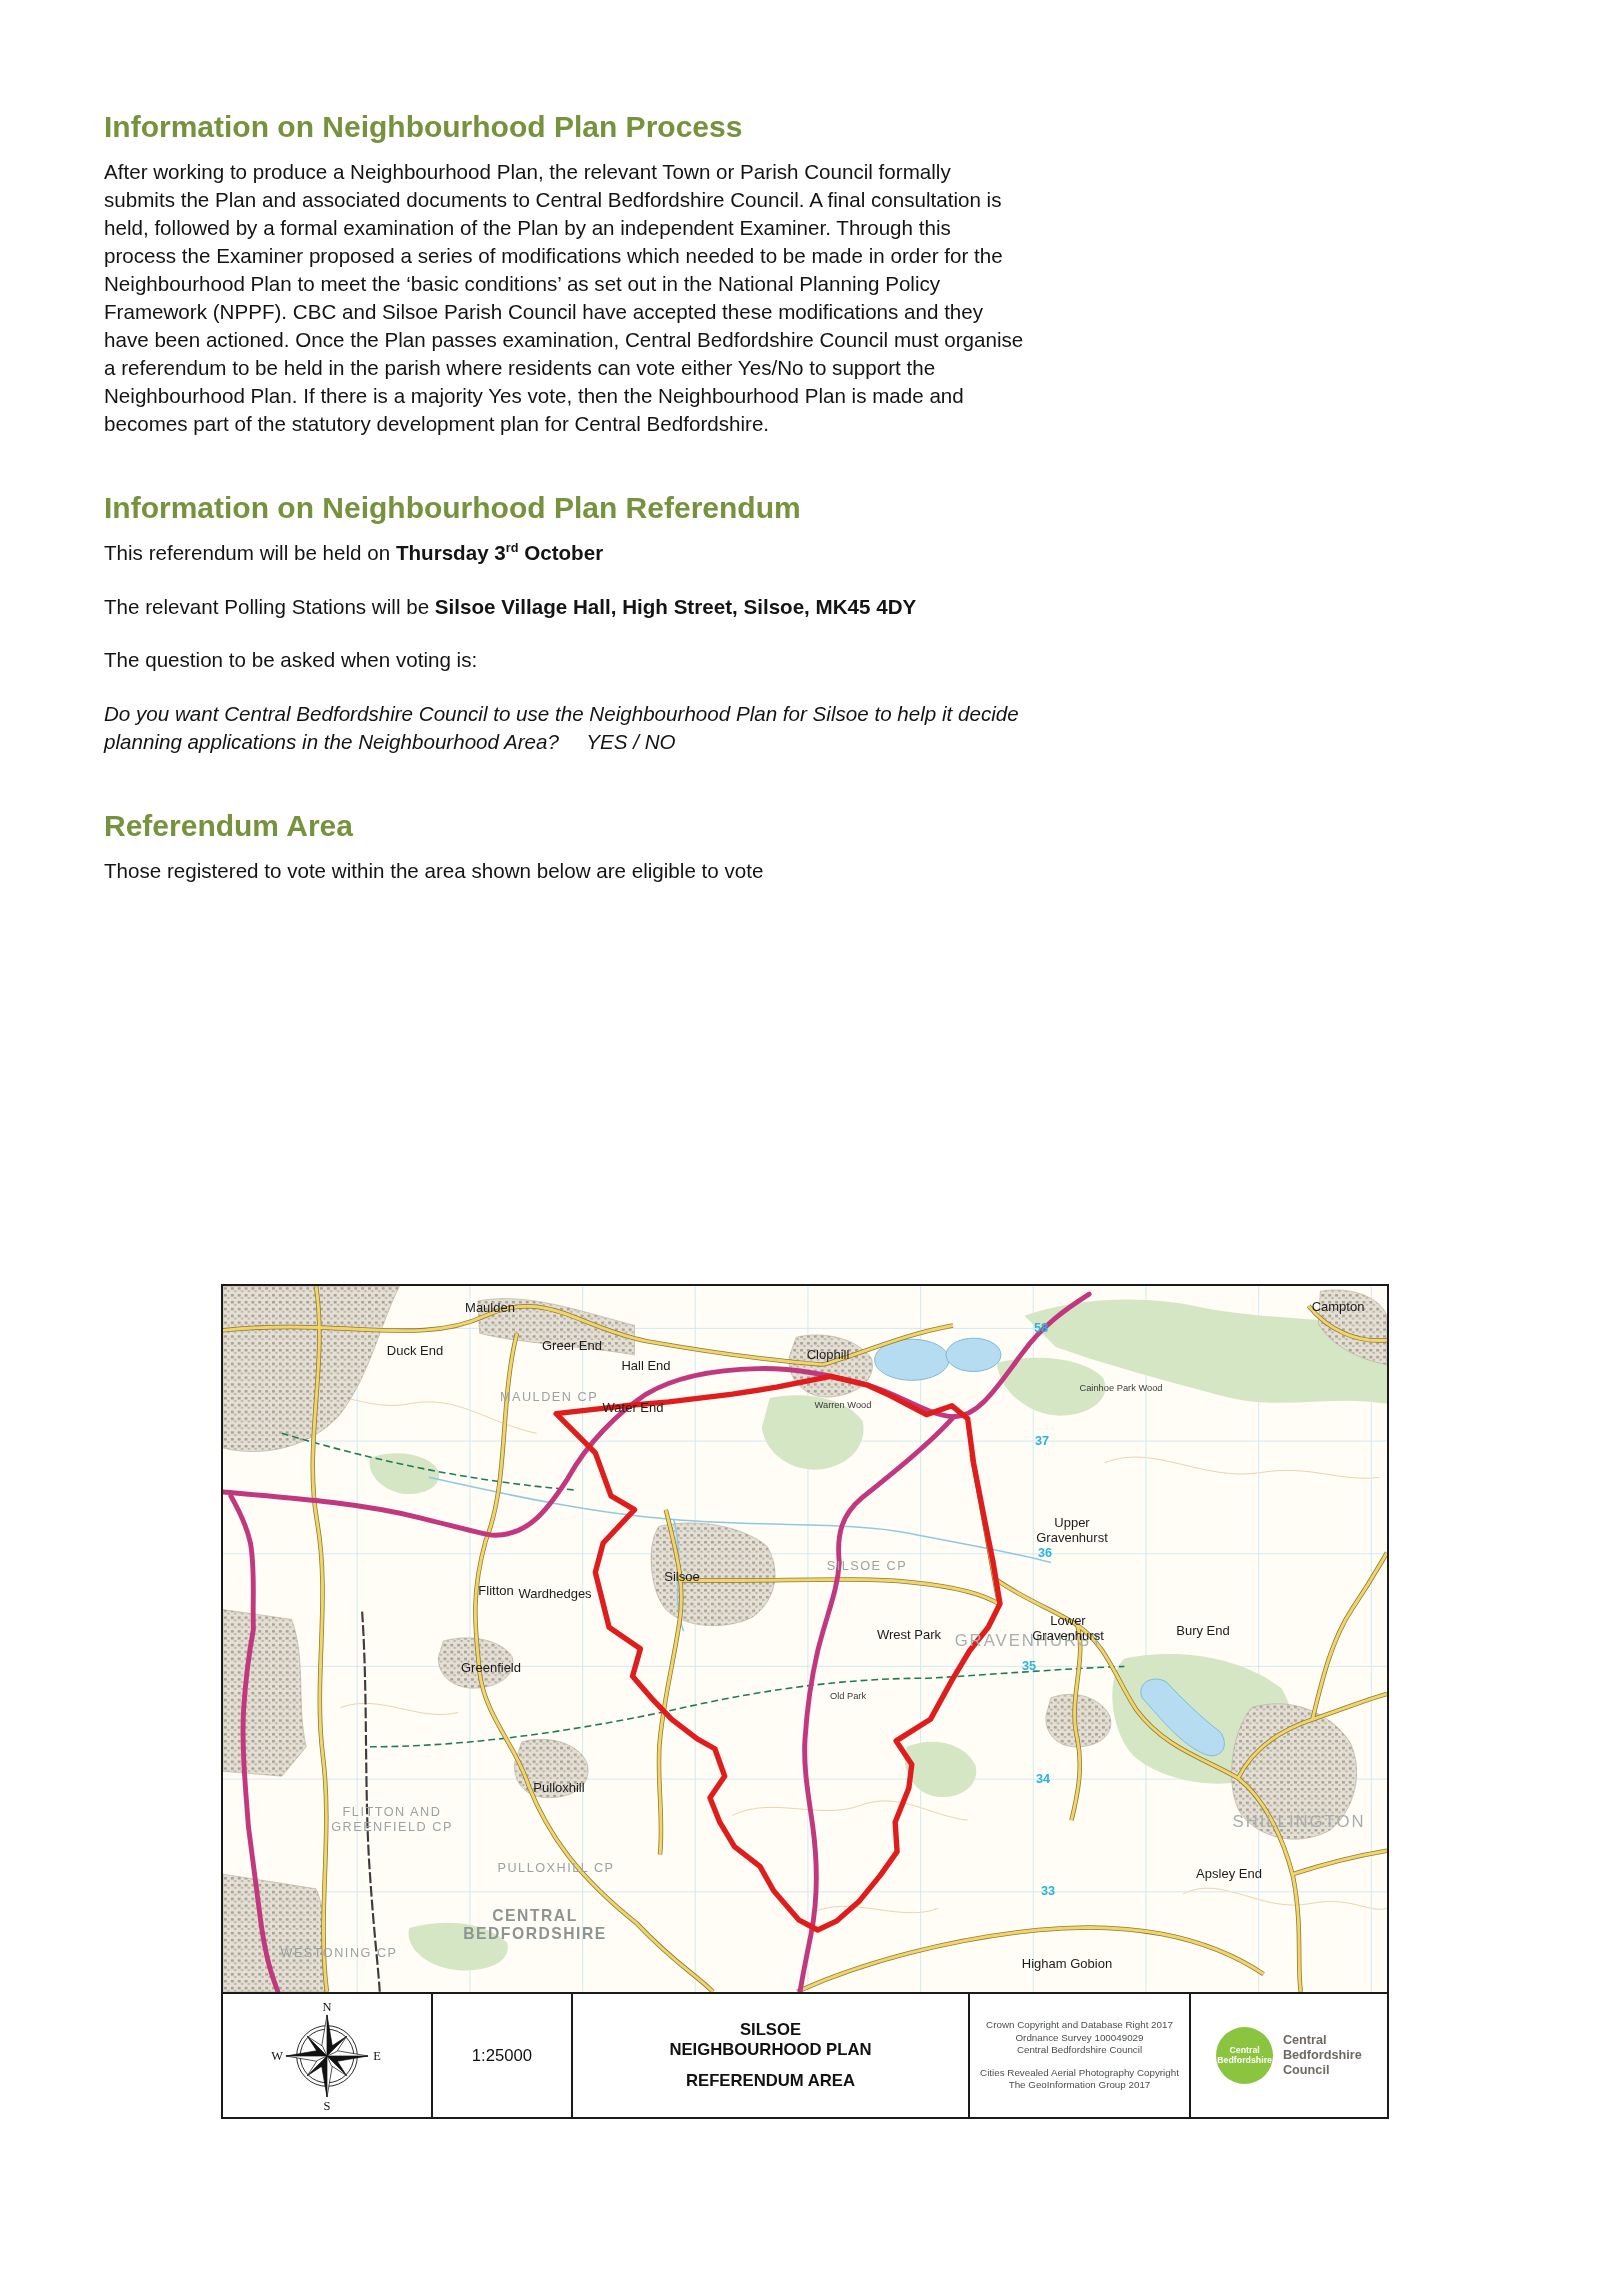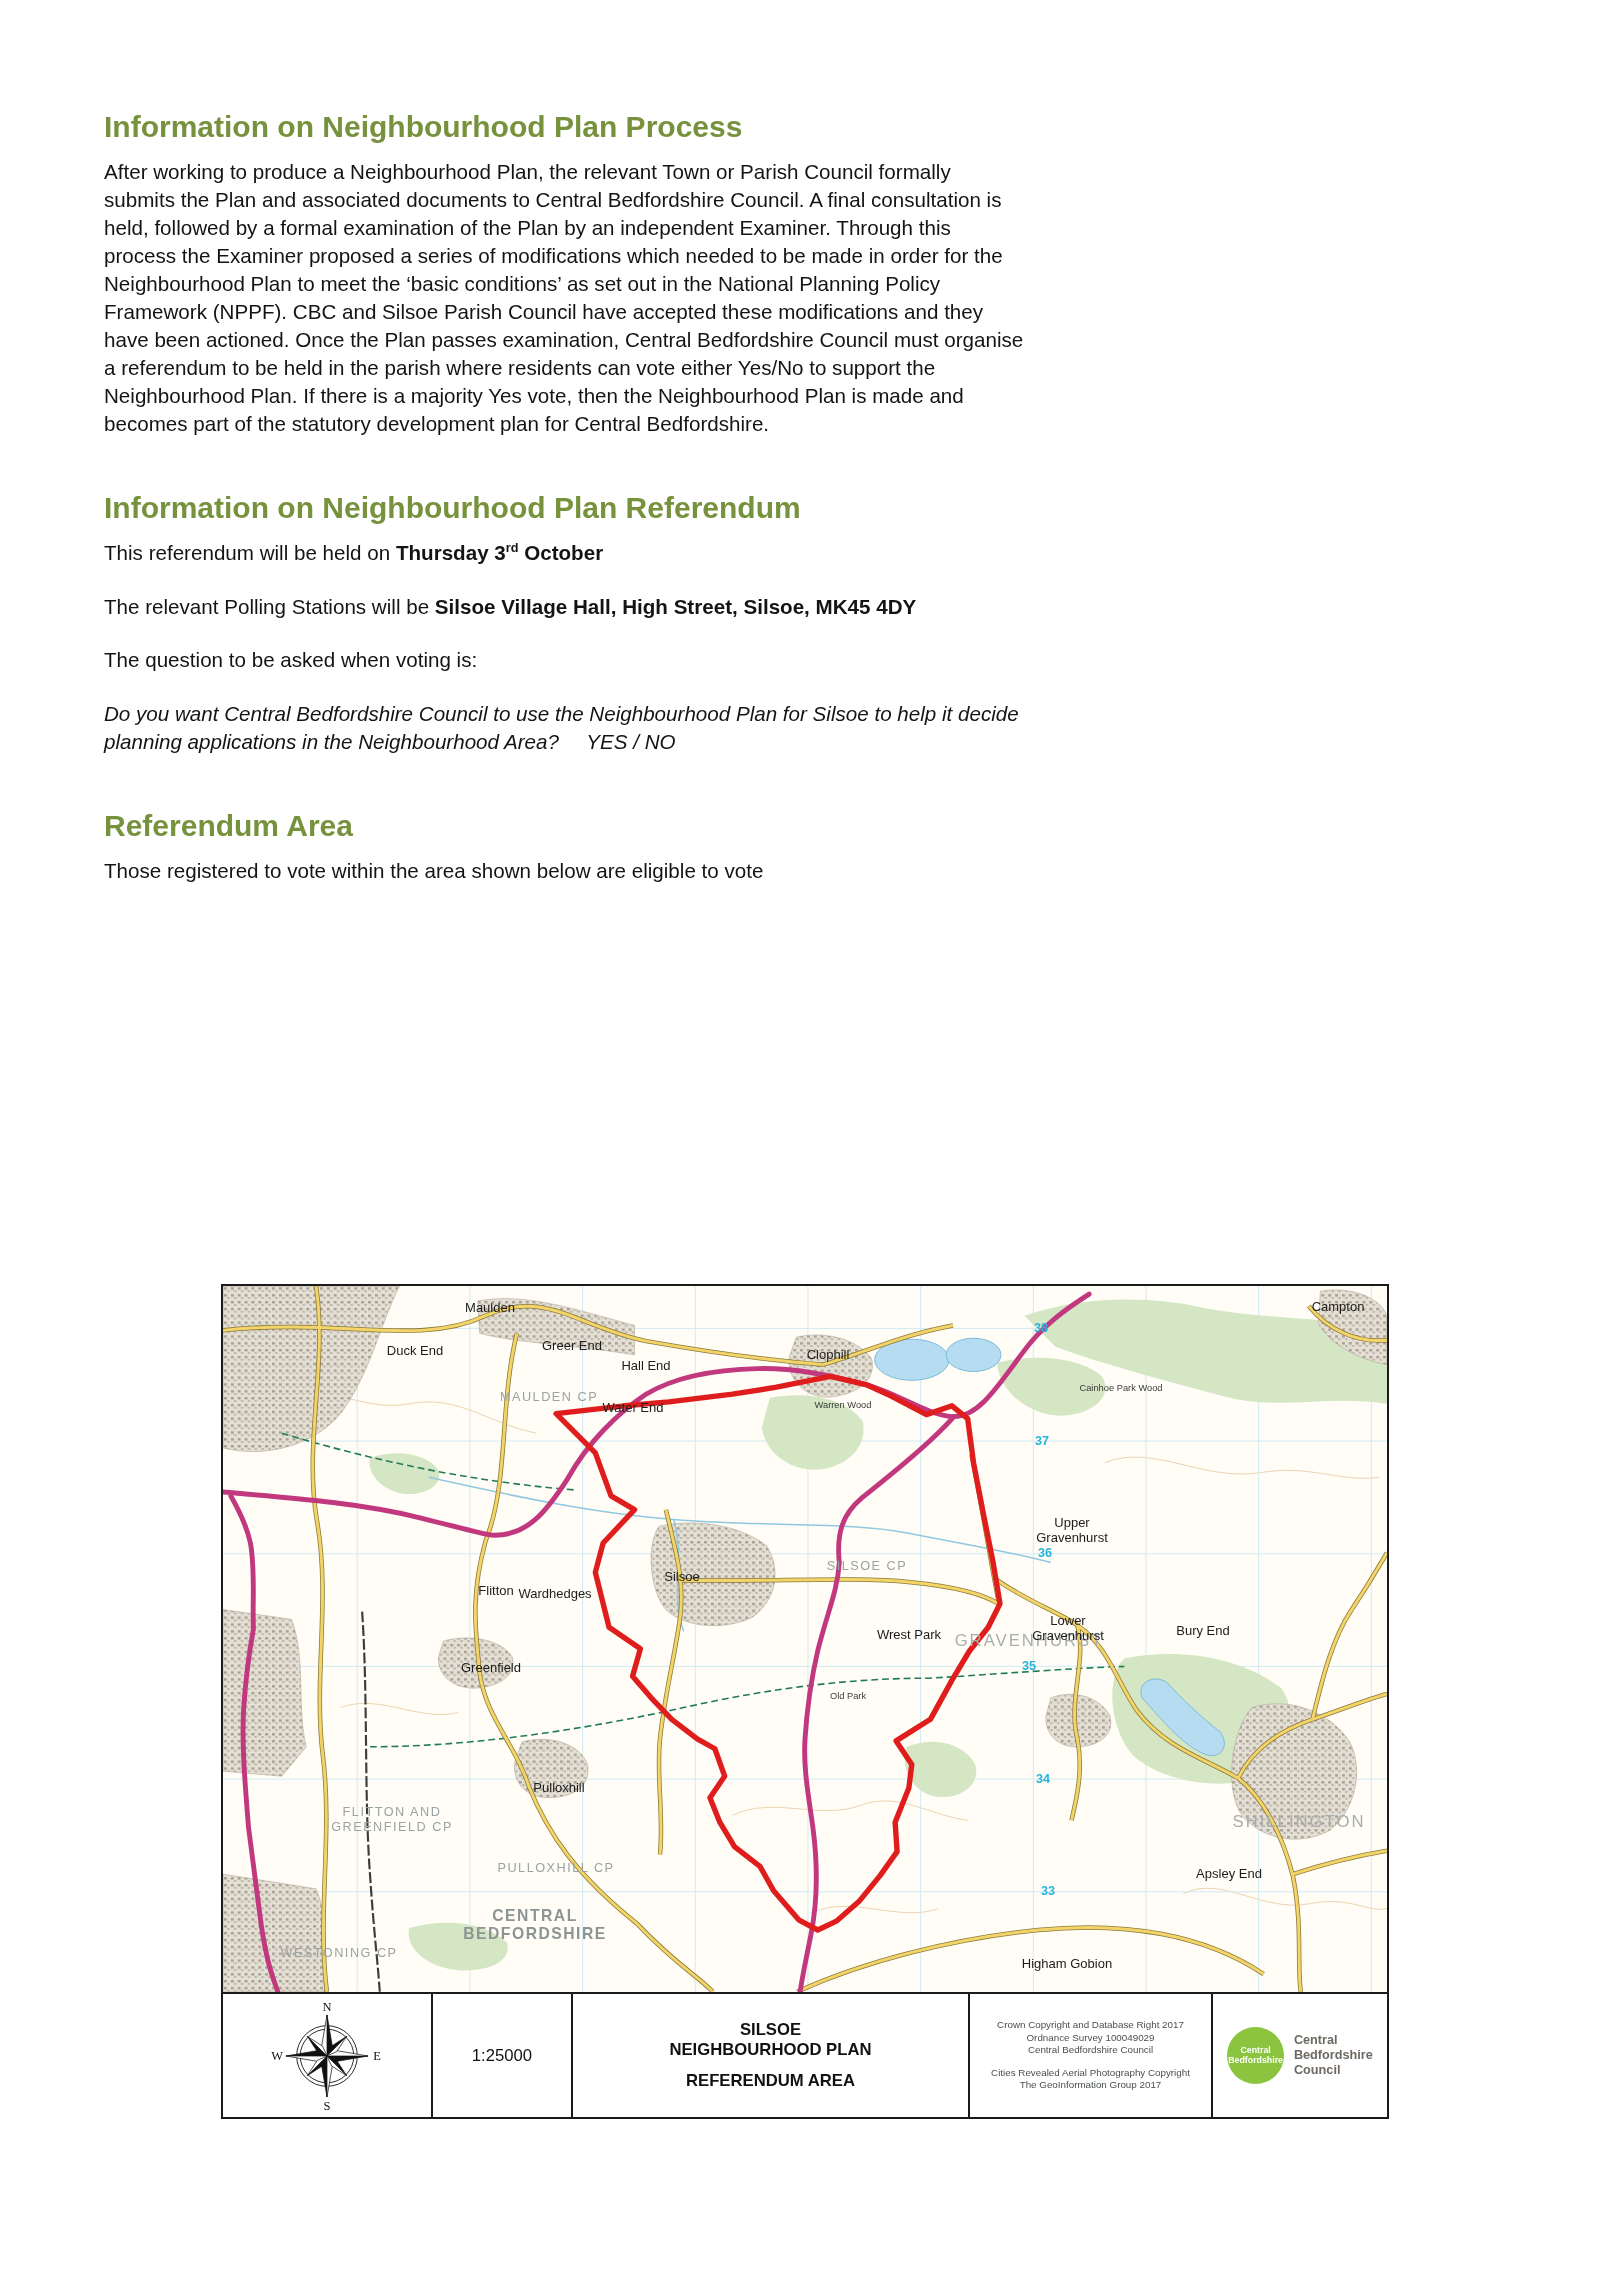--- a/index.html
+++ b/index.html
@@ -33,21 +33,21 @@
   
   .legend{display:flex;height:123px;border-top:2px solid #1a1a1a;background:#fff;}
   .cell{box-sizing:border-box;border-right:2px solid #1a1a1a;display:flex;flex-direction:column;
         align-items:center;justify-content:center;}
   .cell:last-child{border-right:none;}
   .c-compass{width:210px;}
   .c-scale{width:140px;font-size:16.7px;color:#111;}
   .c-title{width:397px;text-align:center;font-weight:bold;color:#111;}
   .c-title .t1,.c-title .t2{font-size:16.7px;line-height:20.6px;}
   .c-title .t3{font-size:16.7px;line-height:20.6px;margin-top:9.8px;}
-  .c-copy{width:243px;font-size:9.8px;line-height:12.7px;color:#4a4f52;text-align:left;}
+  .c-copy{width:221px;font-size:9.8px;line-height:12.7px;color:#4a4f52;text-align:left;}
   .c-copy .gap{margin-top:9.8px;}
   .c-logo{flex:1;flex-direction:row;gap:9.8px;}
   .logo-circle{width:57px;height:57px;border-radius:50%;background:#8bc53f;display:flex;
                flex-direction:column;align-items:center;justify-content:center;color:#fff;
                font-weight:bold;font-size:8.8px;line-height:9.8px;text-align:center;}
   .logo-text{color:#6e6962;font-weight:bold;font-size:12.7px;line-height:14.7px;}
 </style>
 </head>
 <body>
 
@@ -224,21 +224,21 @@
           <span class="ml vil" style="left: 845px; top: 343px;">Lower
 Gravenhurst</span>
           <span class="ml vil" style="left: 686px; top: 349px;">Wrest Park</span>
           <span class="ml vil" style="left: 844px; top: 642px; margin-top: 36px;">Higham Gobion</span>
           <span class="ml vil" style="left: 980px; top: 345px;">Bury End</span>
           <span class="ml vil" style="left: 1115px; top: 20.6px;">Campton</span>
           <span class="ml vil" style="left: 1006px; top: 588px;">Apsley End</span>
           <span class="ml sm" style="left: 898px; top: 102px;">Cainhoe Park Wood</span>
           <span class="ml sm" style="left: 620px; top: 119px;">Warren Wood</span>
           <span class="ml sm" style="left: 625px; top: 410px;">Old Park</span>
-          <span class="ml grid" style="left: 818px; top: 42px;">38</span>
+          <span class="ml grid" style="left: 818px; top: 42px;">58</span>
           <span class="ml grid" style="left: 819px; top: 155px;">37</span>
           <span class="ml grid" style="left: 822px; top: 267px;">36</span>
           <span class="ml grid" style="left: 806px; top: 380px;">35</span>
           <span class="ml grid" style="left: 820px; top: 493px;">34</span>
           <span class="ml grid" style="left: 825px; top: 605px;">33</span>
         </div>
     </div>
 
     <div class="legend">
       <div class="cell c-compass">

